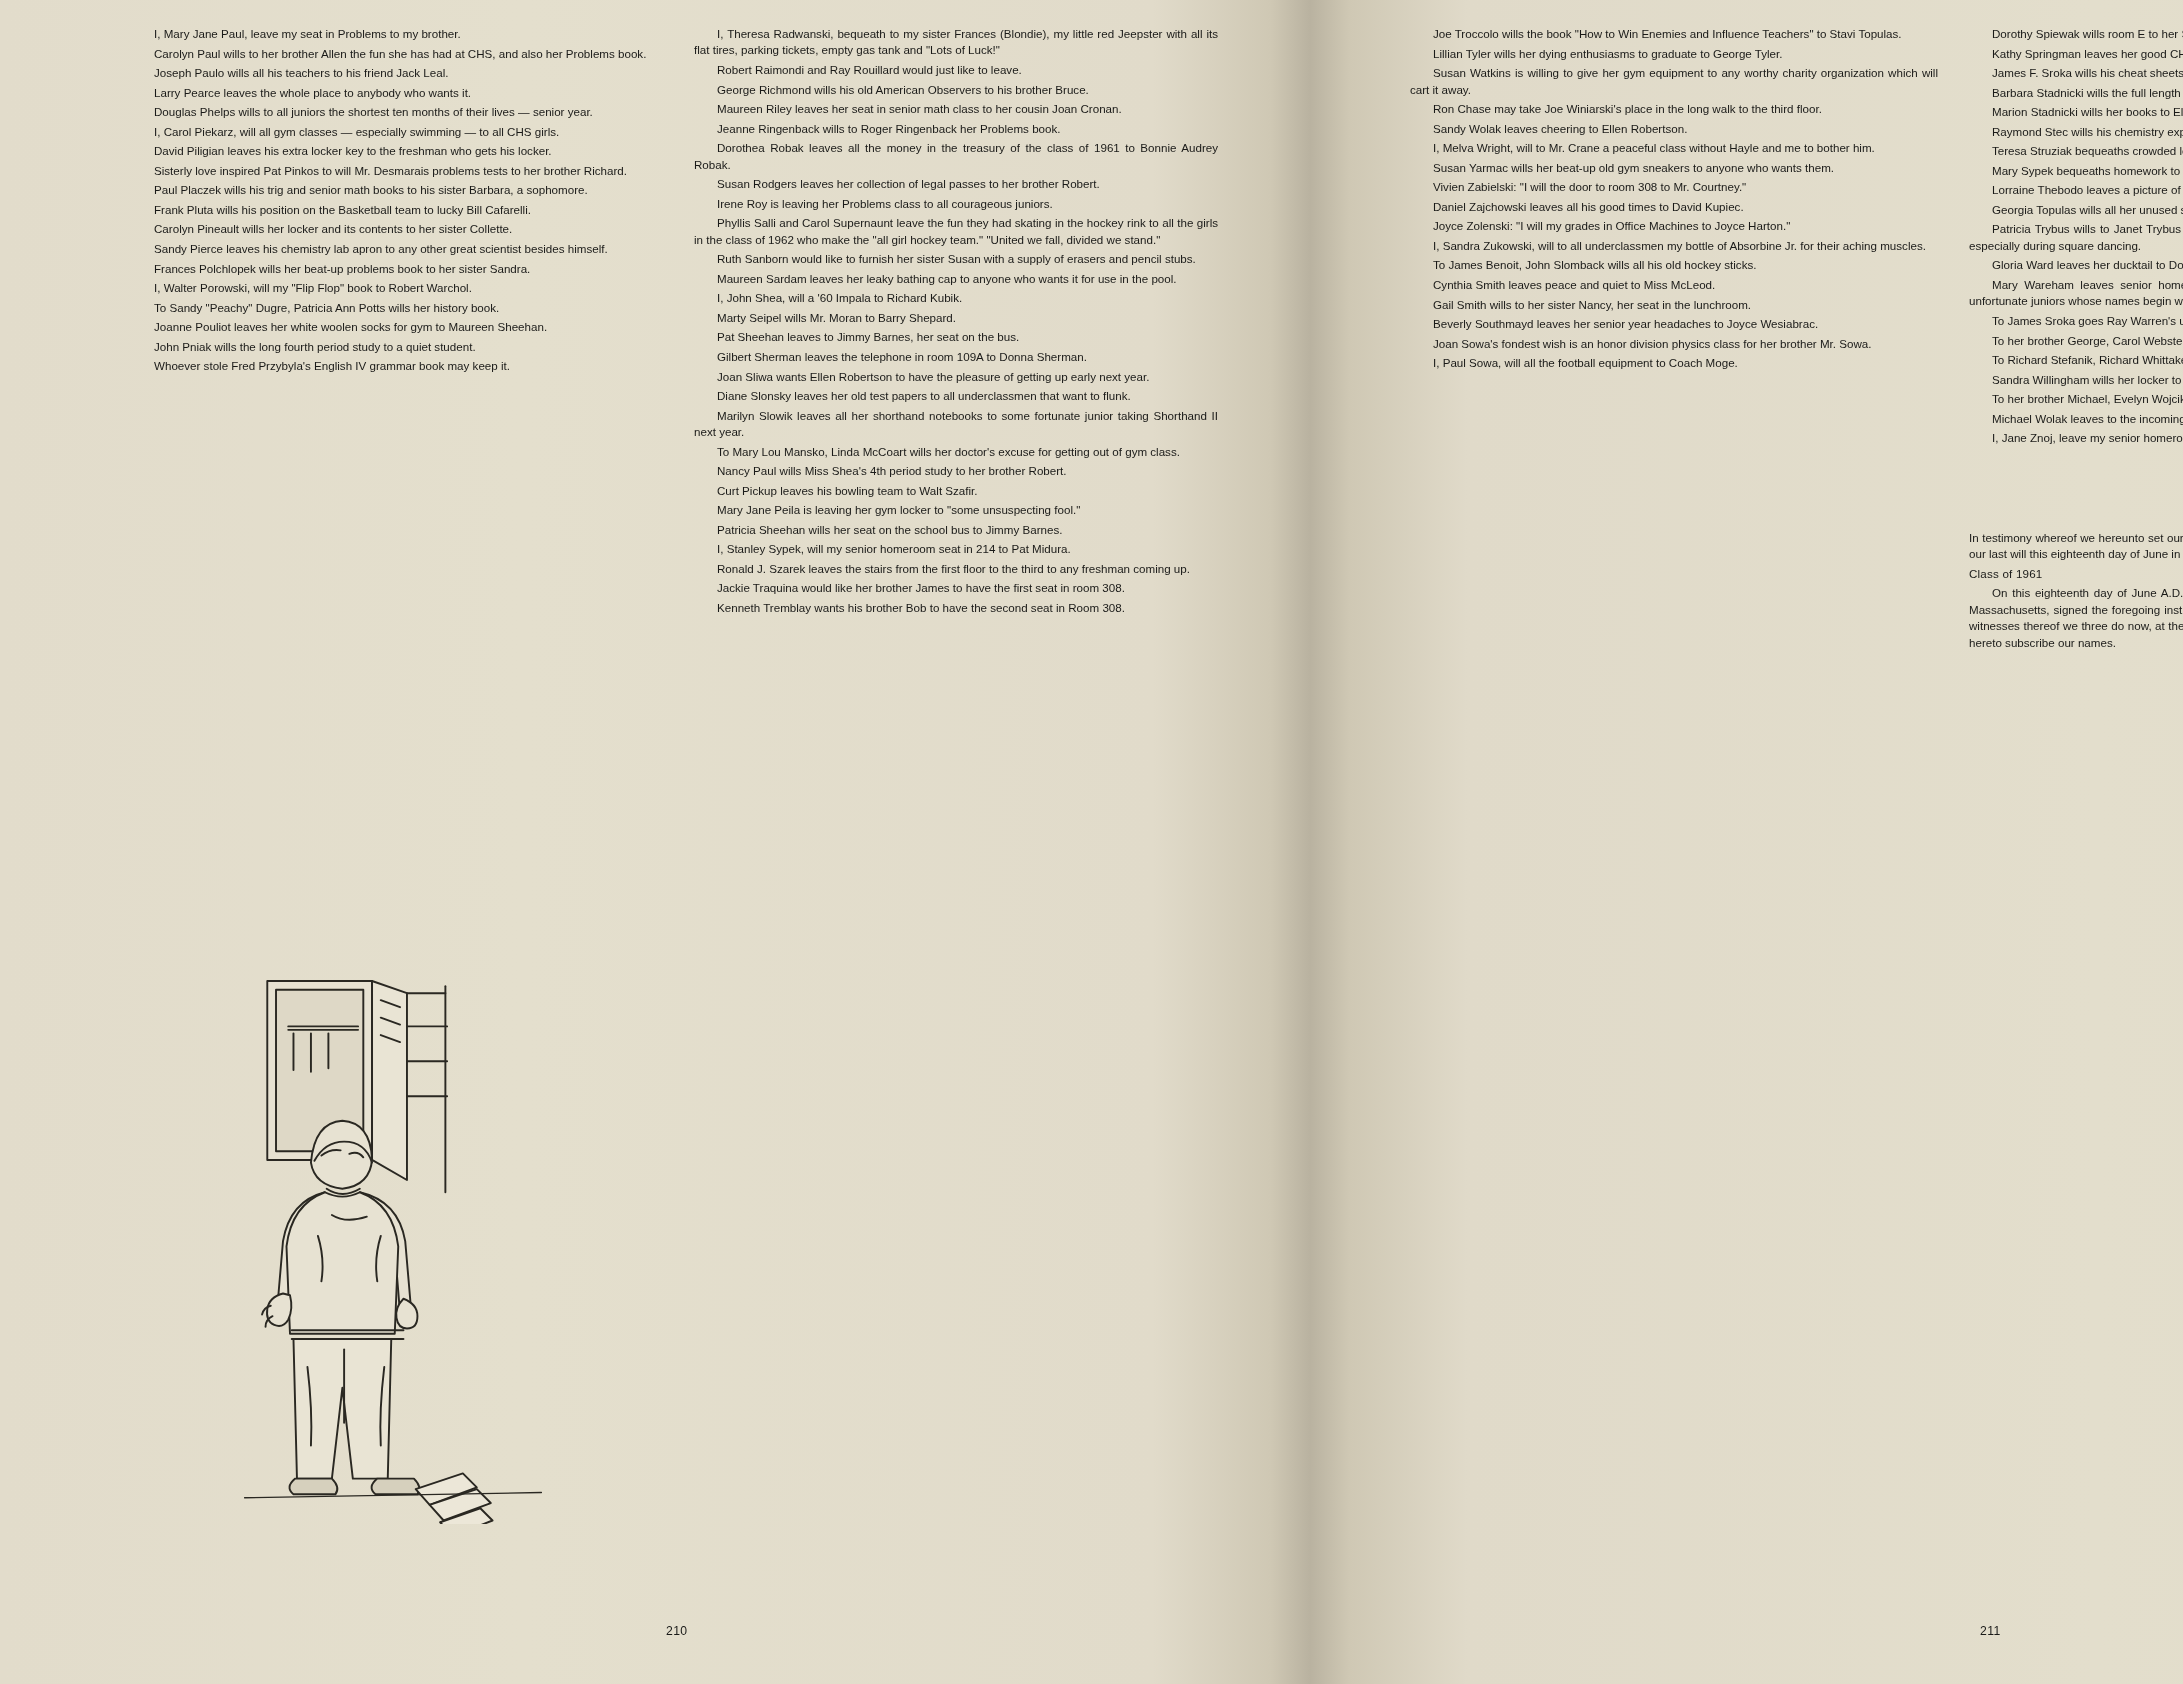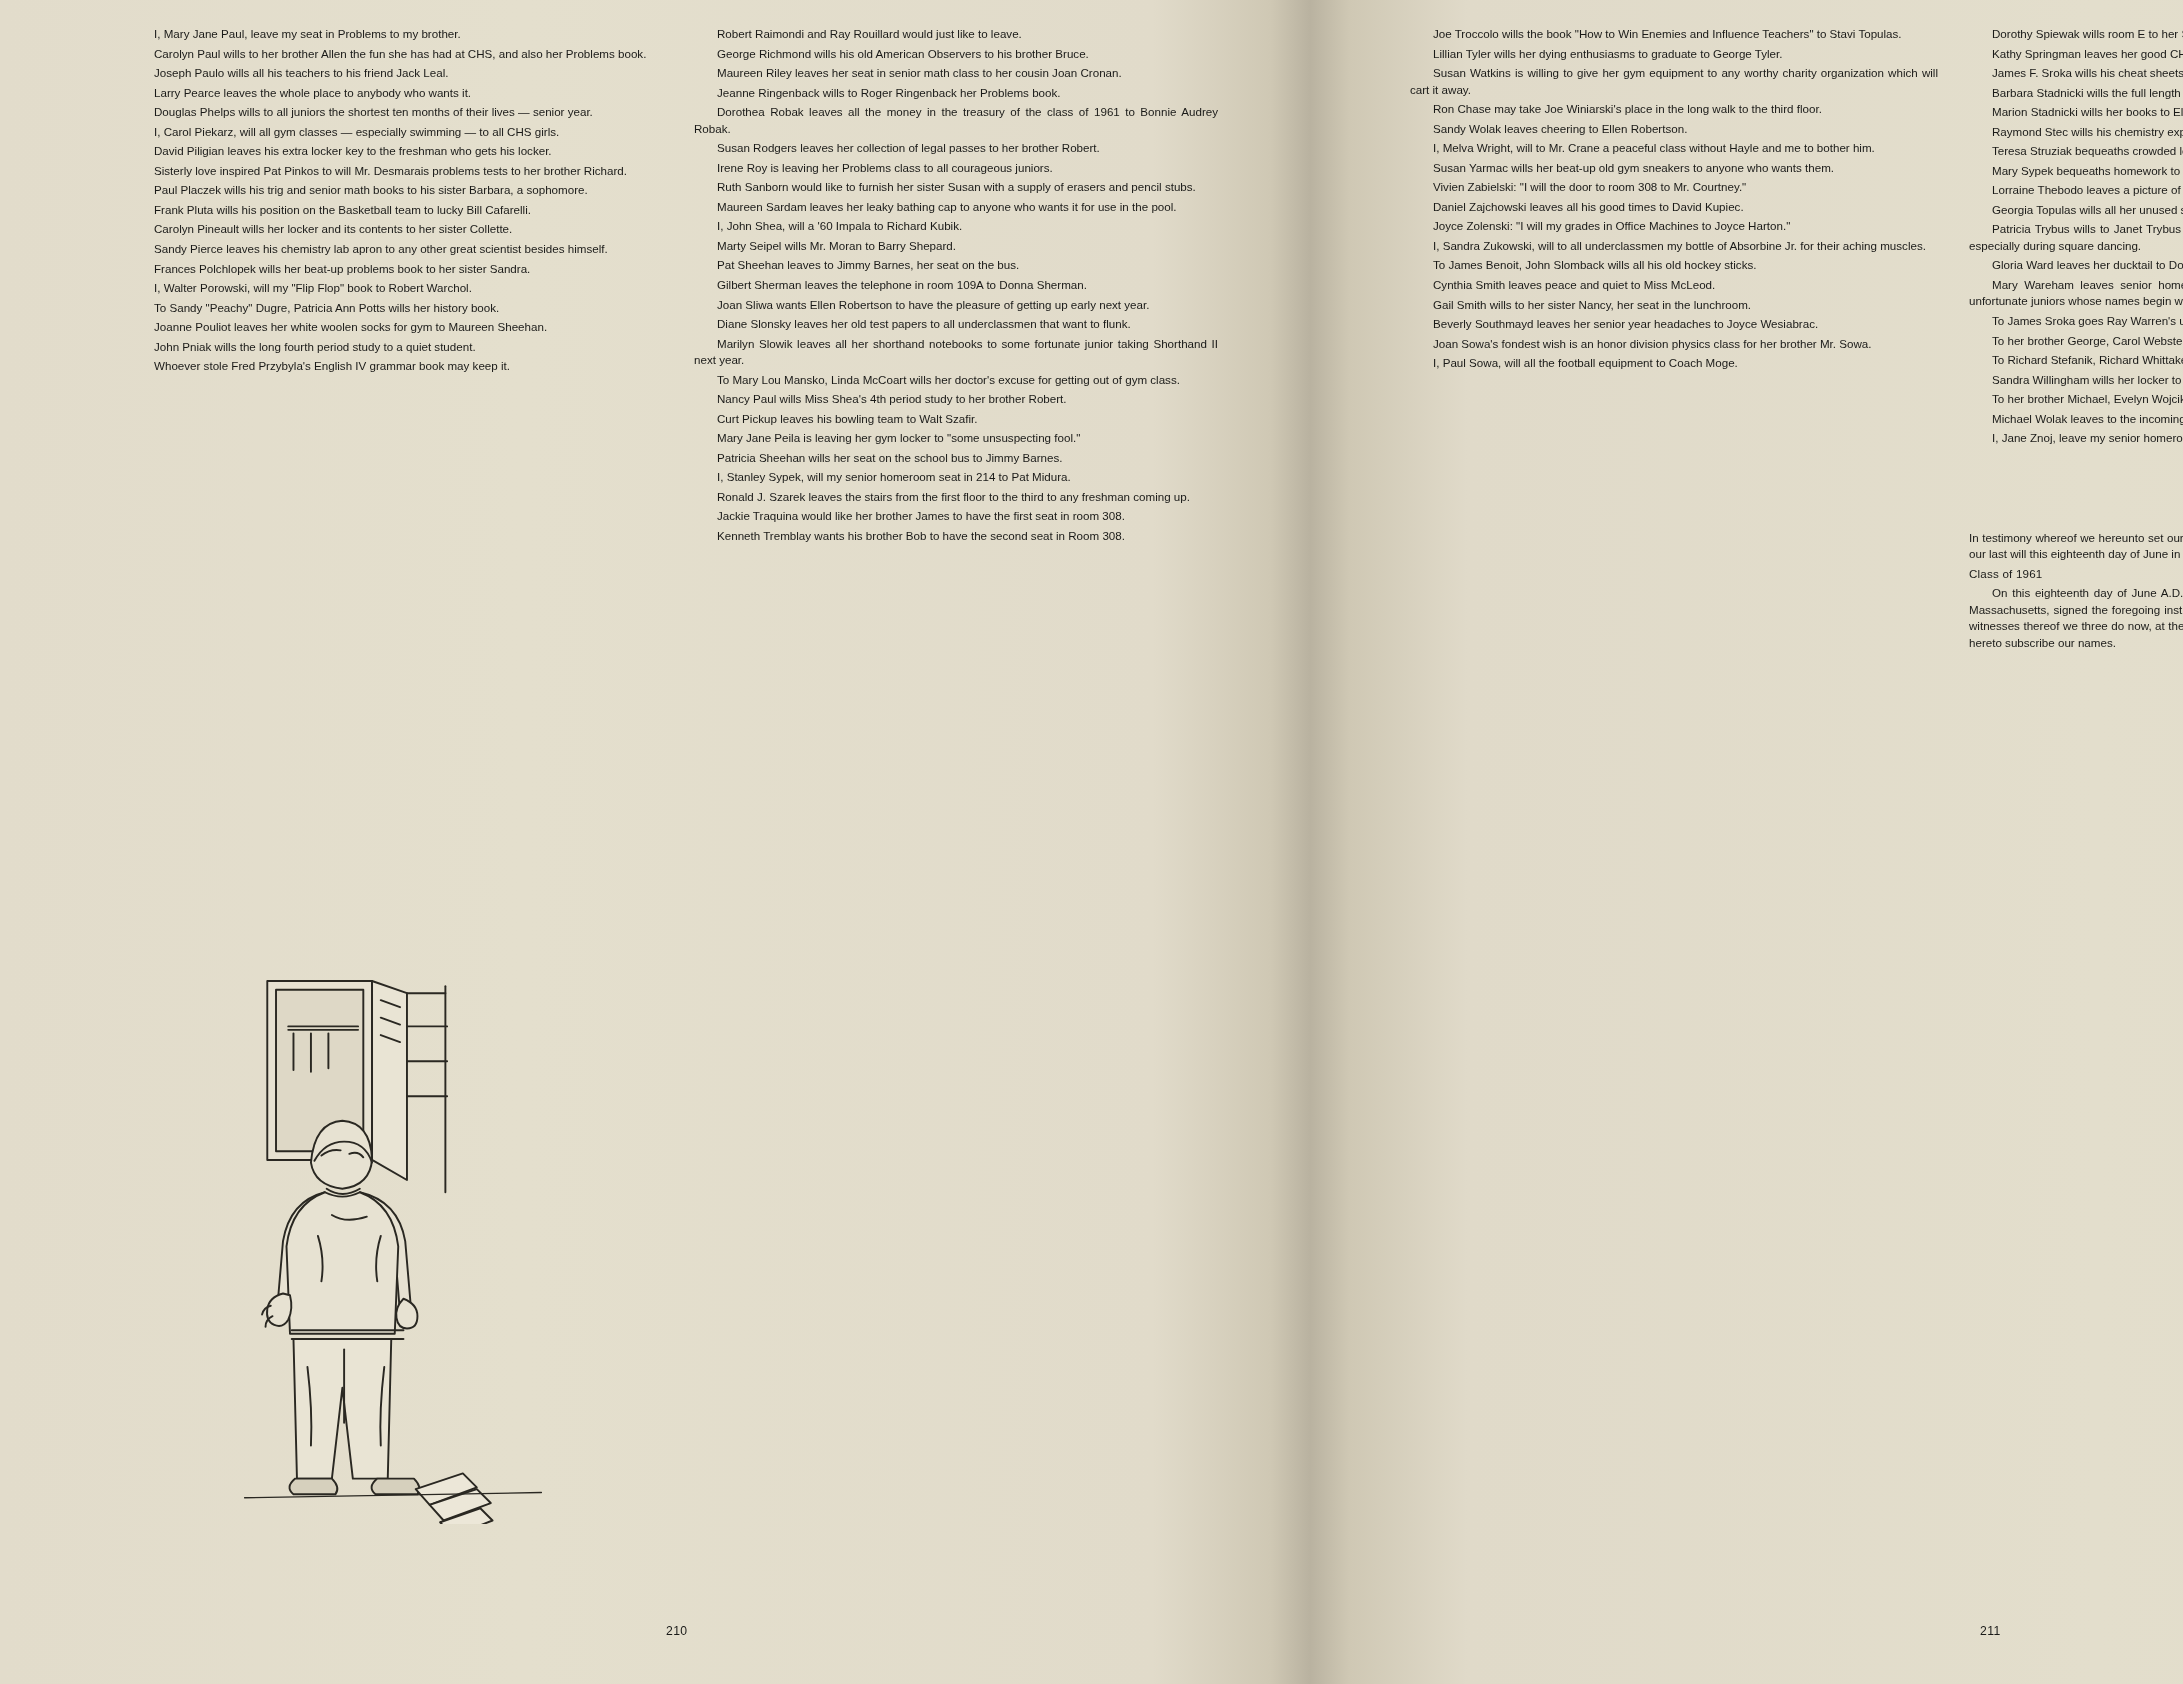--- a/index.html
+++ b/index.html
@@ -111,27 +111,29 @@
       <p>Sandy Pierce leaves his chemistry lab apron to any other great scientist besides himself.</p>
       <p>Frances Polchlopek wills her beat-up problems book to her sister Sandra.</p>
       <p>I, Walter Porowski, will my "Flip Flop" book to Robert Warchol.</p>
       <p>To Sandy "Peachy" Dugre, Patricia Ann Potts wills her history book.</p>
       <p>Joanne Pouliot leaves her white woolen socks for gym to Maureen Sheehan.</p>
       <p>John Pniak wills the long fourth period study to a quiet student.</p>
       <p>Whoever stole Fred Przybyla's English IV grammar book may keep it.</p>
     </div>
 
     <div class="col l-col2">
+      <p>I, Theresa Radwanski, bequeath to my sister Frances (Blondie), my little red Jeepster with all its flat tires, parking tickets, empty gas tank and "Lots of Luck!"</p>
       <p>Robert Raimondi and Ray Rouillard would just like to leave.</p>
       <p>George Richmond wills his old American Observers to his brother Bruce.</p>
       <p>Maureen Riley leaves her seat in senior math class to her cousin Joan Cronan.</p>
       <p>Jeanne Ringenback wills to Roger Ringenback her Problems book.</p>
       <p>Dorothea Robak leaves all the money in the treasury of the class of 1961 to Bonnie Audrey Robak.</p>
       <p>Susan Rodgers leaves her collection of legal passes to her brother Robert.</p>
       <p>Irene Roy is leaving her Problems class to all courageous juniors.</p>
+      <p>Phyllis Salli and Carol Supernaunt leave the fun they had skating in the hockey rink to all the girls in the class of 1962 who make the "all girl hockey team." "United we fall, divided we stand."</p>
       <p>Ruth Sanborn would like to furnish her sister Susan with a supply of erasers and pencil stubs.</p>
       <p>Maureen Sardam leaves her leaky bathing cap to anyone who wants it for use in the pool.</p>
       <p>I, John Shea, will a '60 Impala to Richard Kubik.</p>
       <p>Marty Seipel wills Mr. Moran to Barry Shepard.</p>
       <p>Pat Sheehan leaves to Jimmy Barnes, her seat on the bus.</p>
       <p>Gilbert Sherman leaves the telephone in room 109A to Donna Sherman.</p>
       <p>Joan Sliwa wants Ellen Robertson to have the pleasure of getting up early next year.</p>
       <p>Diane Slonsky leaves her old test papers to all underclassmen that want to flunk.</p>
       <p>Marilyn Slowik leaves all her shorthand notebooks to some fortunate junior taking Shorthand II next year.</p>
       <p>To Mary Lou Mansko, Linda McCoart wills her doctor's excuse for getting out of gym class.</p>

